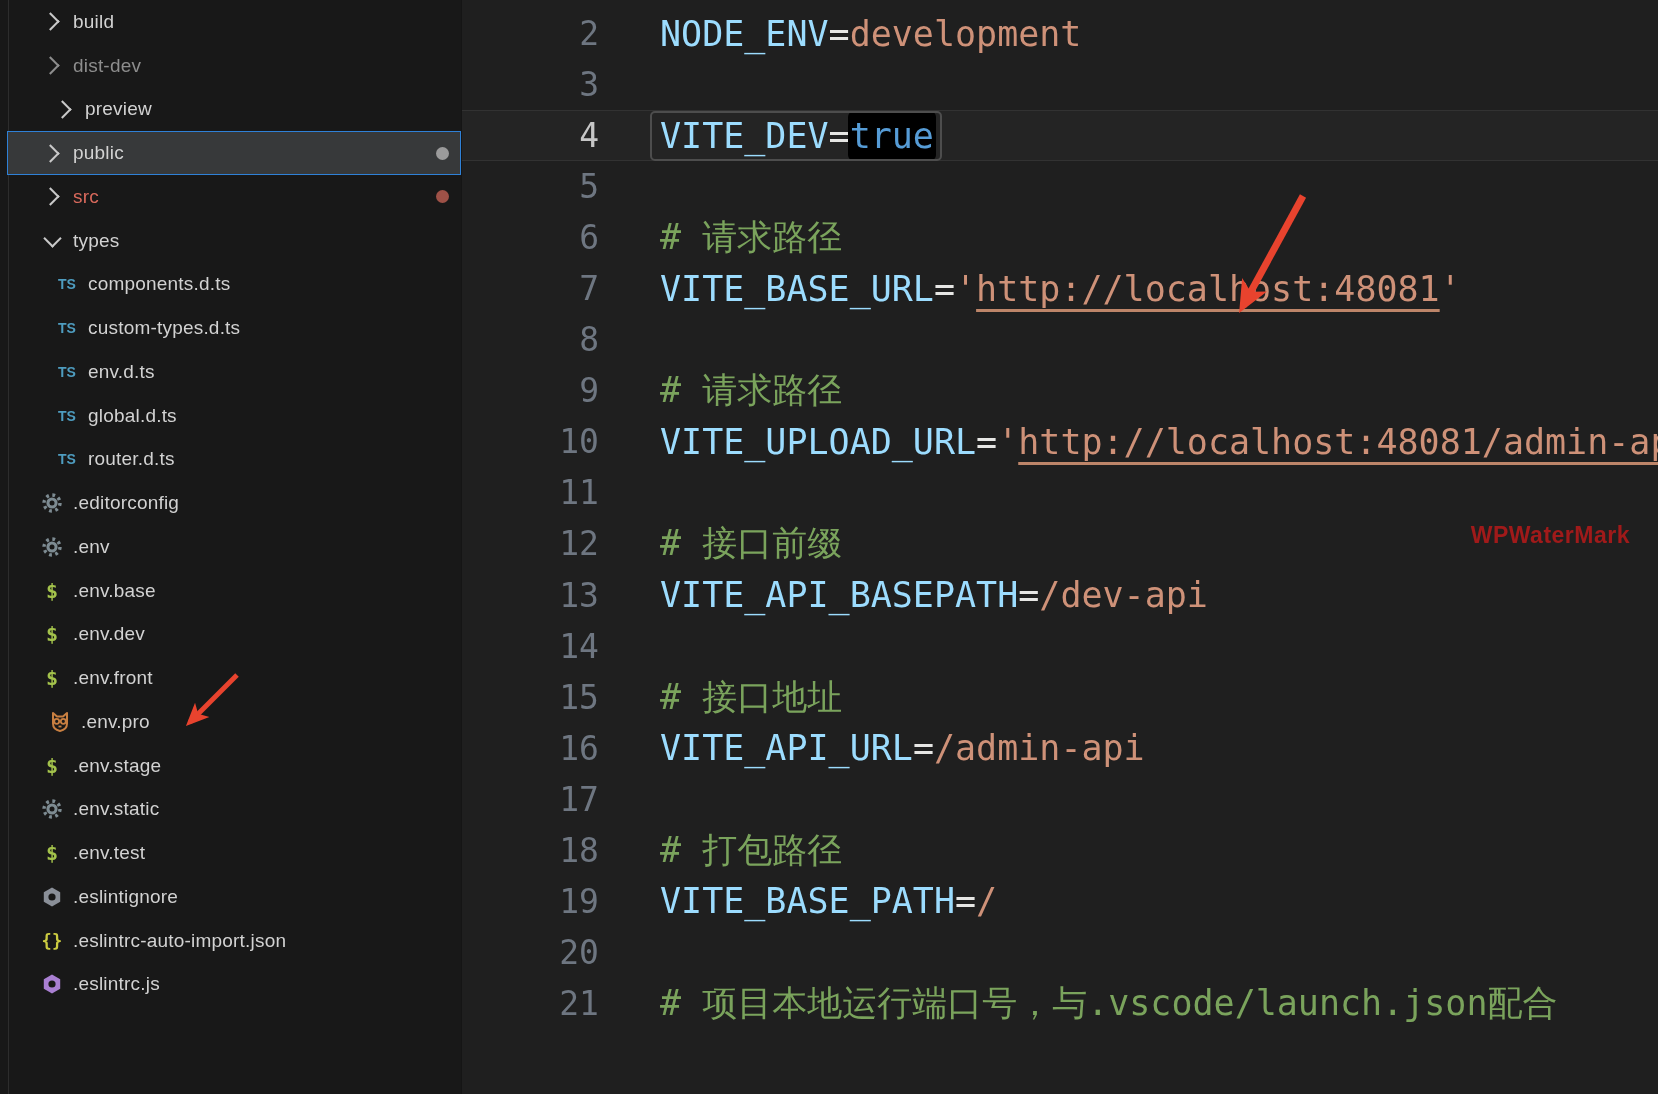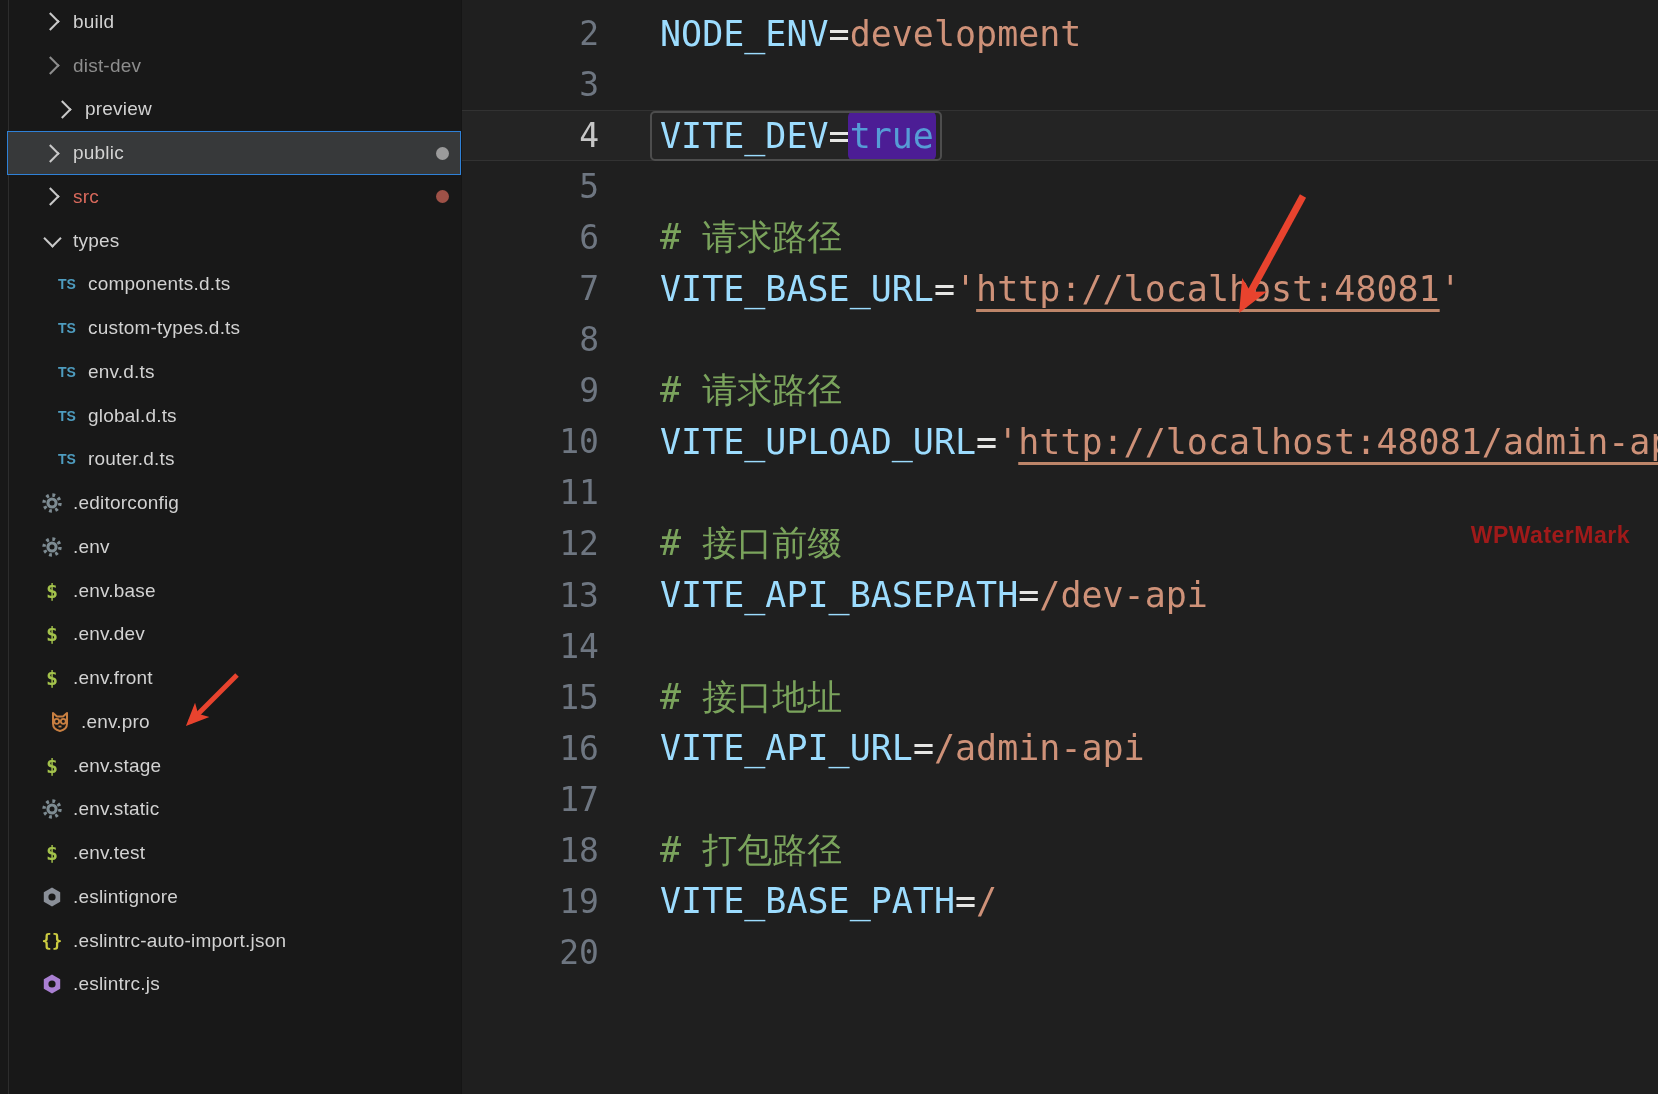--- a/index.html
+++ b/index.html
@@ -44,21 +44,21 @@
   .code{margin-left:61px;}
   .boxed{position:relative;display:inline-block;}
   .boxed::before{content:'';position:absolute;left:-10px;right:-8px;top:-5px;bottom:-5px;
         border:2px solid #4d4d4d;border-radius:5px;}
   .tk-k{color:#9cdcfe;}
   .tk-o{color:#e6e6e4;}
   .tk-v,.tk-q{color:#ce9178;}
   .tk-u{color:#ce9178;text-decoration:underline;text-decoration-thickness:3px;
         text-underline-offset:8px;text-decoration-color:#bd8569;}
   .tk-c{color:#7aa35c;}
-  .tk-tr{color:#569cd6;background:#4c1d95;display:inline-block;
+  .tk-tr{color:#569cd6;background:#000000;display:inline-block;
          padding:5px 2px;margin:-5px -2px;border-radius:6px;}
 
   .watermark{position:absolute;right:28px;top:522px;font-weight:bold;font-size:23px;
              letter-spacing:.5px;}
 
   #arrows{position:absolute;left:0;top:0;width:1658px;height:1094px;
           pointer-events:none;z-index:50;}
 </style>
 </head>
 <body>
@@ -302,20 +302,24 @@
     <span class="ln">18</span>
     <span class="code"><span class="tk-c"># 打包路径</span></span>
   </div>
         <div class="line">
     <span class="ln">19</span>
     <span class="code"><span class="tk-k">VITE_BASE_PATH</span><span class="tk-o">=</span><span class="tk-v">/</span></span>
   </div>
         <div class="line">
     <span class="ln">20</span>
     <span class="code"></span>
+  </div>
+        <div class="line">
+    <span class="ln">21</span>
+    <span class="code"><span class="tk-c"># 项目本地运行端口号，与.vscode/launch.json配合</span></span>
   </div>
       </div>
     <div class="watermark" style="color: rgb(160, 26, 26);">WPWaterMark</div>
   </main>
   <svg id="arrows" viewBox="0 0 1658 1094">
     <defs>
       <marker id="ah" viewBox="0 0 10 10" refX="7.5" refY="5" markerWidth="4.6" markerHeight="4.6" orient="auto-start-reverse">
         <path d="M0,0.6 L10,5 L0,9.4 L2.5,5 Z" id="ah-path" fill="#e8432e"></path>
       </marker>
     </defs>

